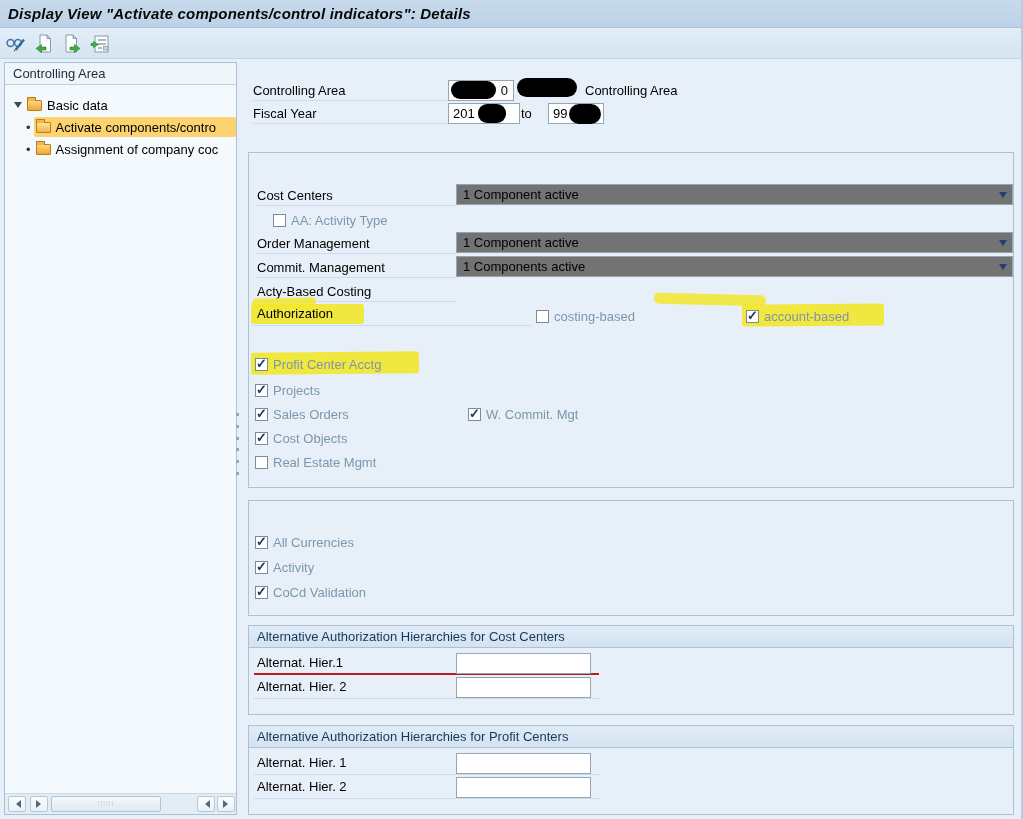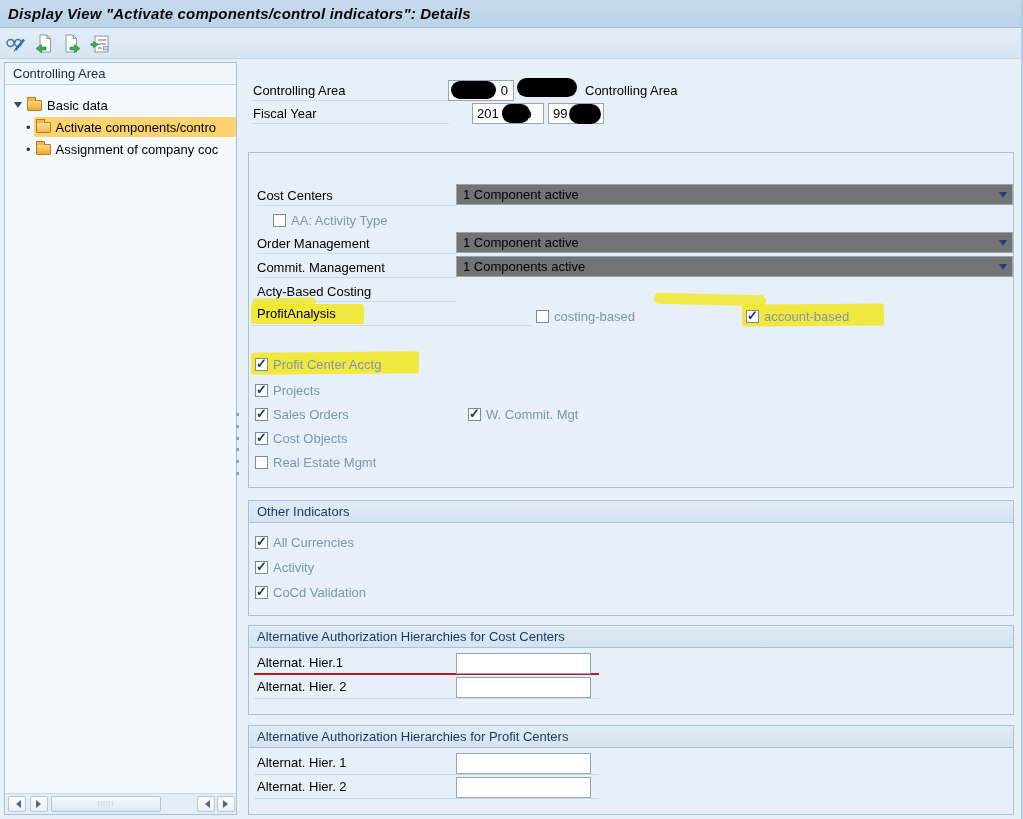--- a/index.html
+++ b/index.html
@@ -177,21 +177,21 @@
 
     <span class="flabel u" style="left:8px; top:19px; width:196px;">Controlling Area</span>
     <span class="field" style="left:203px; top:18px; width:66px;">
       <span class="redact" style="left:2px; top:0px; width:45px; height:18px;"></span>
       <span style="position:absolute; right:5px; top:0;">0</span>
     </span>
     <span class="redact" style="left:272px; top:16px; width:60px; height:19px; border-radius:10px;"></span>
     <span class="static-text" style="left:340px; top:19px;">Controlling Area</span>
 
     <span class="flabel u" style="left:8px; top:42px; width:196px;">Fiscal Year</span>
-    <span class="field" style="left:203px; top:41px; width:72px;margin-left:24px;">
+    <span class="field" style="left:203px; top:41px; width:72px;">
       <span>201</span>
       <span class="redact" style="left:29px; top:0px; width:28px; height:19px;"></span>
     </span>
     <span class="static-text" style="left:276px; top:42px;">to</span>
     <span class="field" style="left:303px; top:41px; width:56px;">
       <span>99</span>
       <span class="redact" style="left:20px; top:0px; width:32px; height:20px; border-radius:10px;"></span>
     </span>
 
     <div class="group" style="top:90px; height:336px;">
@@ -219,21 +219,21 @@
         <i class="caret"></i>
       </span>
 
       <span class="flabel u" style="left:8px; top:129px; width:199px;">Acty-Based Costing</span>
 
       <span class="streak" style="left:3px; top:145px; width:64px; height:9px; transform:rotate(-1deg);"></span>
       <span class="streak" style="left:405px; top:141px; width:112px; height:11px; transform:rotate(1.5deg);"></span>
 
       <div style="position:absolute; left:2px; top:151px; width:280px; height:22px; border-bottom:1px solid #ccdbe8;">
         <span class="hl" style="left:0px; top:0px; width:113px; height:20px;"></span>
-        <span style="position:absolute; left:6px; top:2px;">ProfitAnalysis</span>
+        <span style="position:absolute; left:6px; top:2px;">Authorization</span>
       </div>
       <div class="crow" style="left:287px; top:153px;">
         <span class="cb"></span>
         <span class="dis">costing-based</span>
       </div>
       <div class="crow" style="left:497px; top:153px;">
         <span class="hl" style="left:-4px; top:-2px; width:142px; height:22px; transform:rotate(-.5deg);"></span>
         <span class="cb checked" style="position:relative;"></span>
         <span class="dis" style="position:relative;">account-based</span>
       </div>
@@ -263,21 +263,20 @@
         <span class="dis">Cost Objects</span>
       </div>
 
       <div class="crow" style="left:6px; top:299px;">
         <span class="cb"></span>
         <span class="dis">Real Estate Mgmt</span>
       </div>
     </div>
 
     <div class="group" style="top:438px; height:116px;">
-      <div class="ghead">Other Indicators</div>
       <div class="crow" style="left:6px; top:31px;">
         <span class="cb checked"></span>
         <span class="dis">All Currencies</span>
       </div>
       <div class="crow" style="left:6px; top:56px;">
         <span class="cb checked"></span>
         <span class="dis">Activity</span>
       </div>
       <div class="crow" style="left:6px; top:81px;">
         <span class="cb checked"></span>

